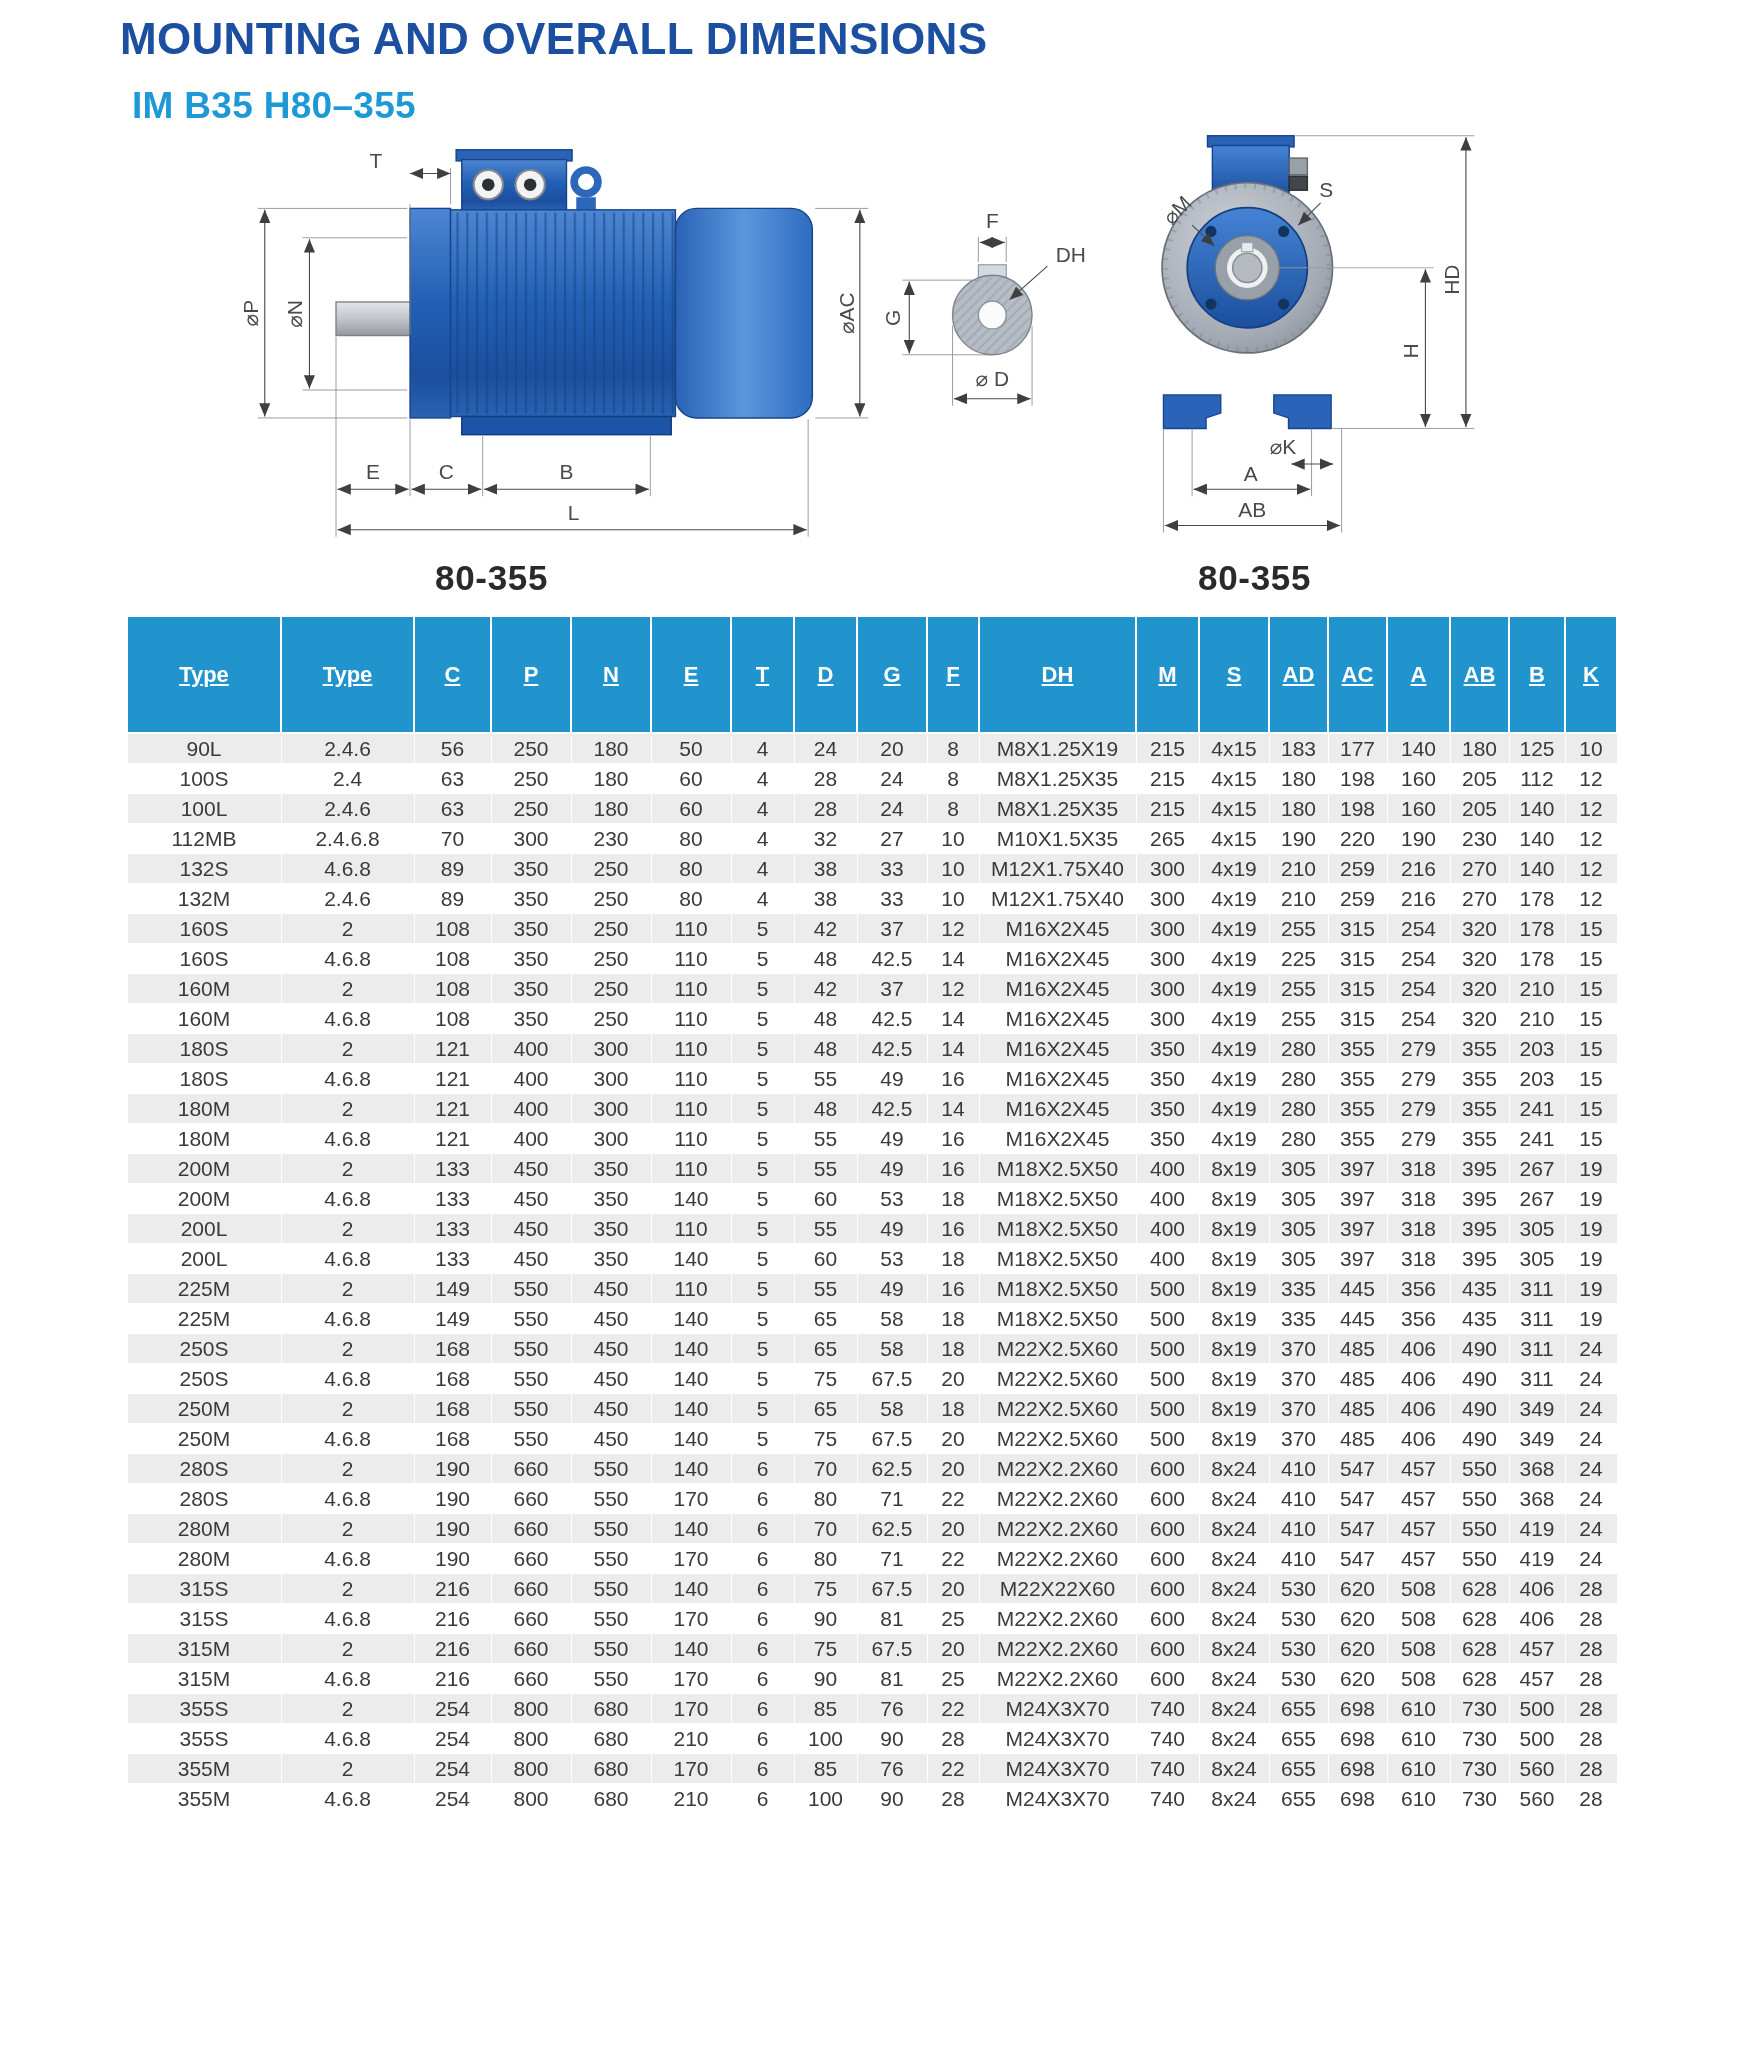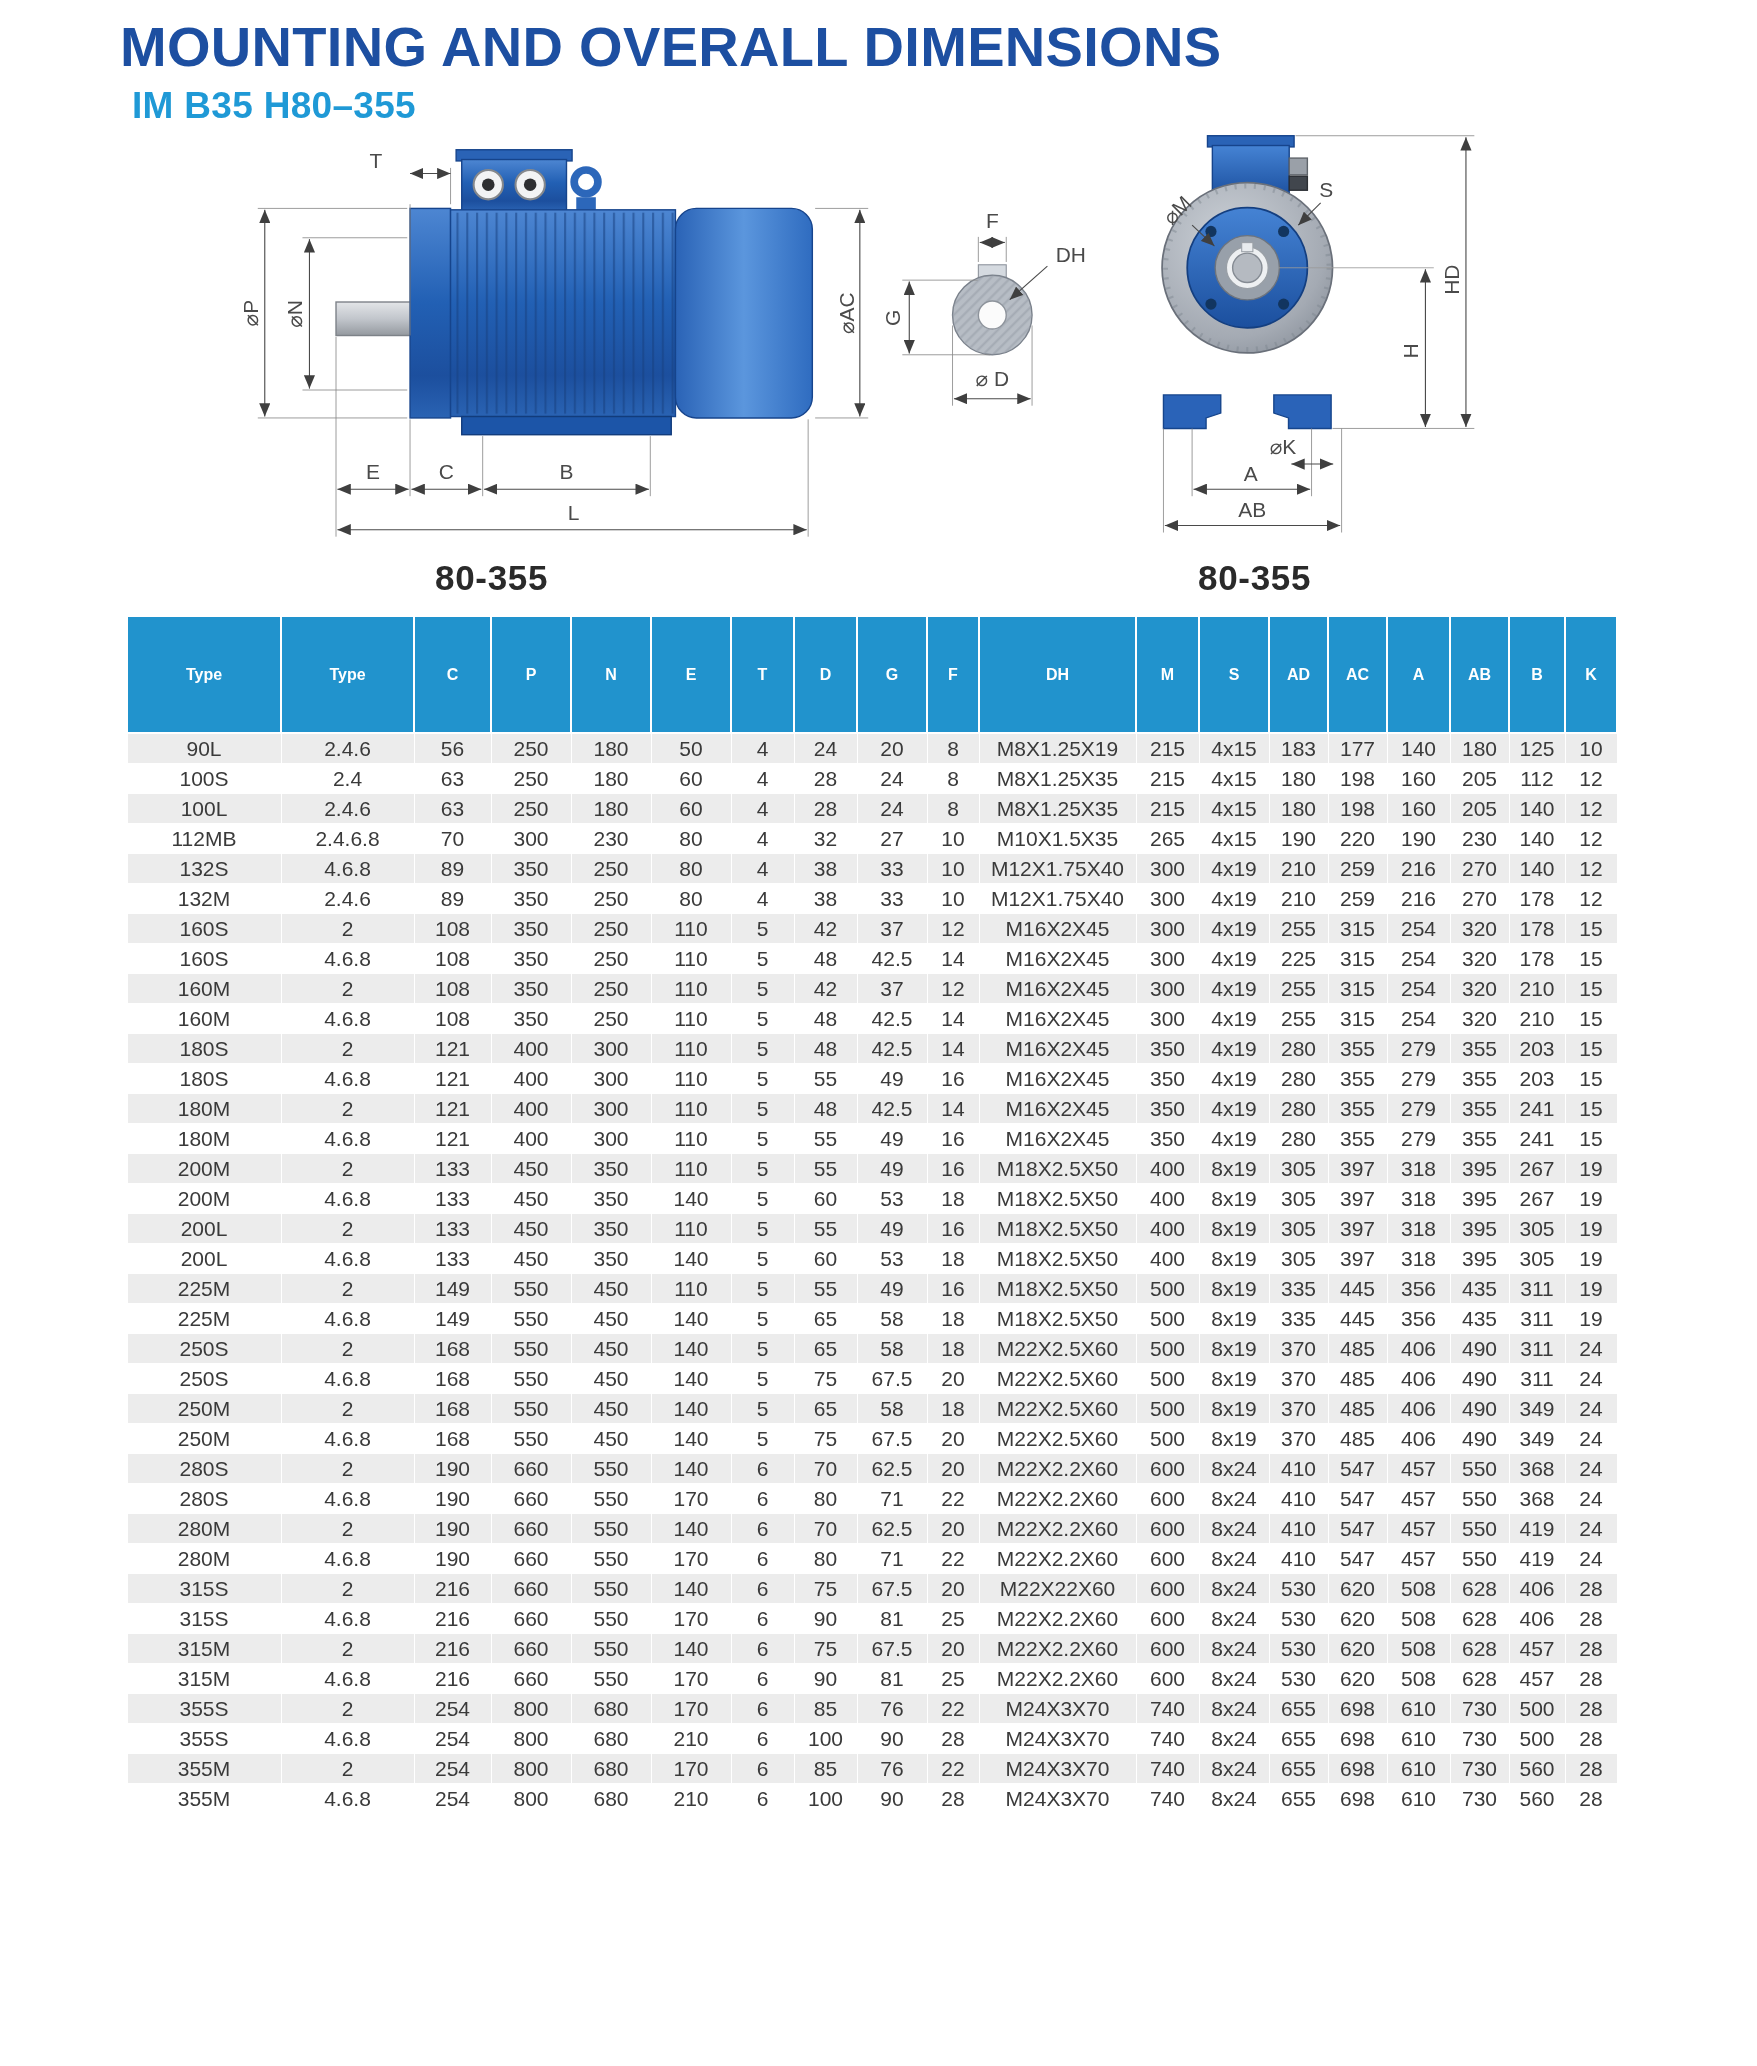--- a/index.html
+++ b/index.html
@@ -1,38 +1,38 @@
 <!DOCTYPE html>
 <html style="--title: #1d4fa1; --subtitle: #1f99d6; --header-bg: #2193cd; --row-stripe: #ececec; --table-text: #3a3a3a; --motor-blue: #2e6bbd; --motor-blue-dark: #17498f; --steel-gray: #b3b8c0; --dim-line: #4a4a4a;font-size:11.2px"><head>
 <meta charset="utf-8">
 <style>
   html,body{margin:0;padding:0;background:#ffffff;}
   body{width:1757px;height:2066px;font-family:"Liberation Sans","DejaVu Sans",sans-serif;}
   .page{position:relative;width:1757px;height:2066px;overflow:hidden;background:#fff;}
 
-  .title{position:absolute;left:120px;top:14px;margin:0;font-size:56px;font-weight:bold;
+  .title{position:absolute;left:120px;top:14px;margin:0;font-size:44px;font-weight:bold;
          color:var(--title,#1d4fa1);letter-spacing:0.3px;}
   .subtitle{position:absolute;left:120px;top:73px;margin:12px;font-size:37px;font-weight:bold;
          color:var(--subtitle,#1f99d6);letter-spacing:0.3px;}
 
   .drawings{position:absolute;left:0;top:0;width:1757px;height:615px;}
   .svg-abs{position:absolute;}
   .caption{position:absolute;top:558px;width:210px;text-align:left;font-size:35px;
            font-weight:bold;color:#2a2a2a;letter-spacing:0.7px;}
   .caption.left{left:435px;}
   .caption.right{left:1198px;}
 
   .dim-text{font-size:30px;fill:var(--dim-line,#454545);font-family:"Liberation Sans","DejaVu Sans",sans-serif;}
   .dim-stroke{stroke:var(--dim-line,#4a4a4a);stroke-width:1.6;fill:none;}
   .ext-stroke{stroke:#8a8a8a;stroke-width:1.2;fill:none;}
 
   table.dim{position:absolute;left:126px;top:615px;width:1492px;border-collapse:collapse;
             table-layout:fixed;}
-  table.dim th{background:var(--header-bg,#2193cd);color:#ffffff;font-size:16px;font-weight:bold;
-            height:115px;border:2.1px solid #ffffff;padding:0;}
+  table.dim th{background:var(--header-bg,#2193cd);color:#ffffff;font-size:22px;font-weight:bold;
+            height:115px;border:2.1px solid #ffffff;padding:0;text-decoration:underline;}
   table.dim td{text-align:center;font-size:21px;color:var(--table-text,#3a3a3a);height:29px;
             border:1.4px solid #ffffff;padding:0;white-space:nowrap;}
   table.dim tbody tr:nth-child(odd) td{background:var(--row-stripe,#ececec);}
   table.dim tbody tr:nth-child(even) td{background:#ffffff;}
 
   col.c0{width:154px}col.c1{width:133px}col.c2{width:77px}col.c3{width:80px}col.c4{width:80px}
   col.c5{width:80px}col.c6{width:63px}col.c7{width:63px}col.c8{width:70px}col.c9{width:52px}
   col.c10{width:157px}col.c11{width:63px}col.c12{width:70px}col.c13{width:59px}col.c14{width:59px}
   col.c15{width:63px}col.c16{width:59px}col.c17{width:56px}col.c18{width:52px}
 </style>

